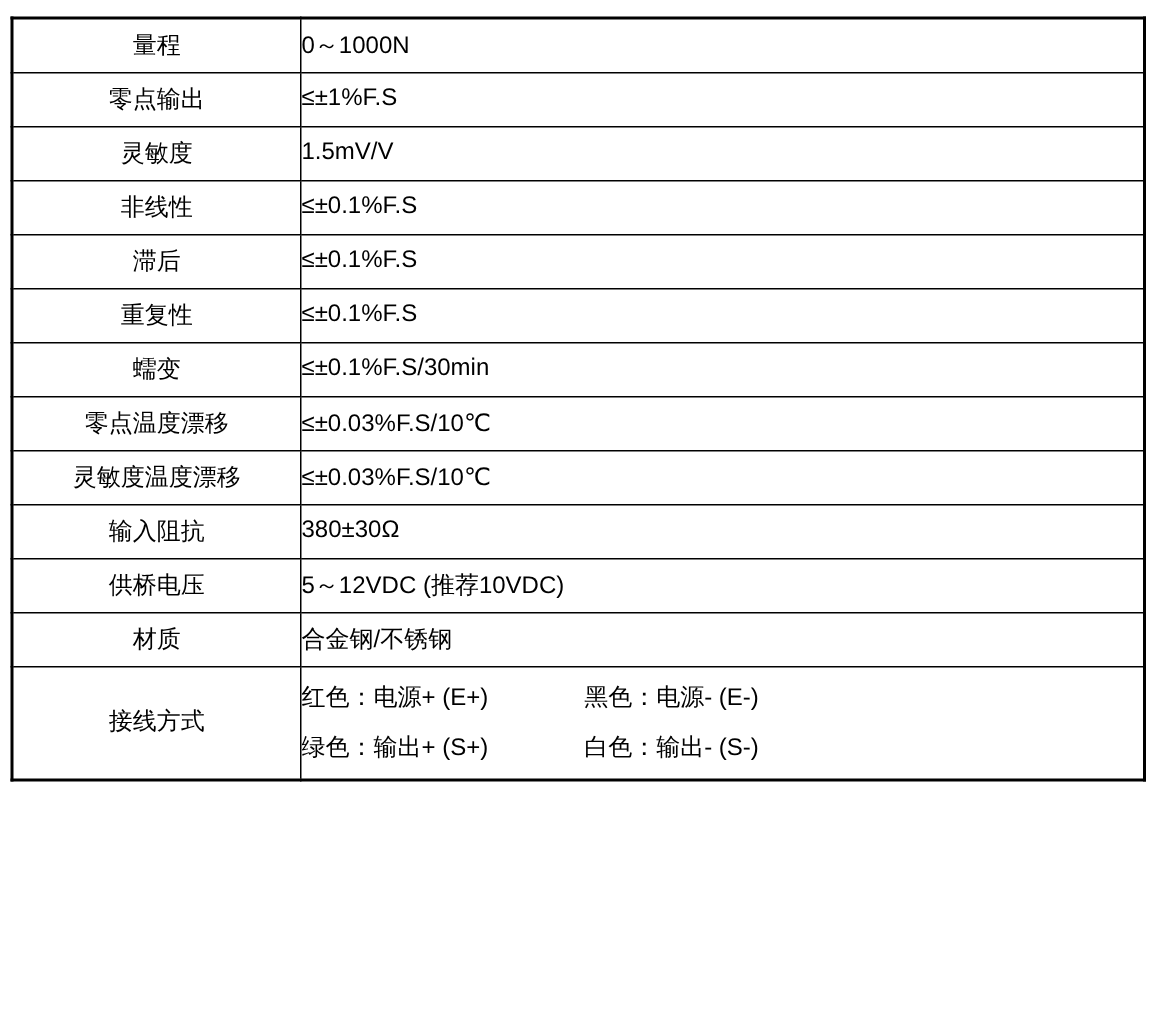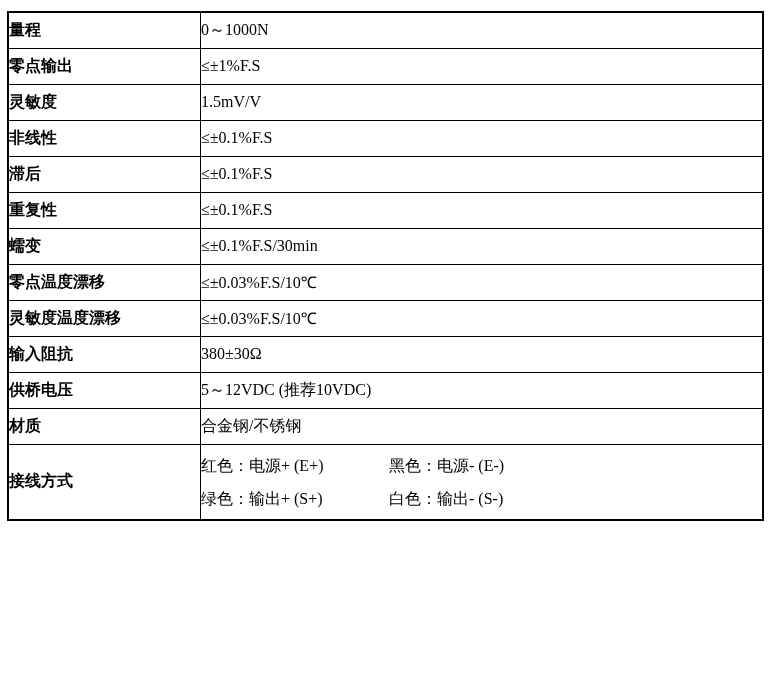--- a/index.html
+++ b/index.html
@@ -35,27 +35,25 @@
     white-space: nowrap;
   }
   table.spec tr {
     height: 36px;
   }
   table.spec tr.wiring-row {
     height: 76px;
   }
   td.label-cell {
     width: 191px;
-    text-align: left;
-    font-weight: bold;
+    text-align: center;
   }
   td.value-cell {
     text-align: left;
     padding-left: 11px;
-    font-family: Liberation Serif, serif;
   }
   .wire-line {
     line-height: 33px;
     white-space: nowrap;
   }
   .wire-left {
     display: inline-block;
     width: 184px;
   }
 </style>

